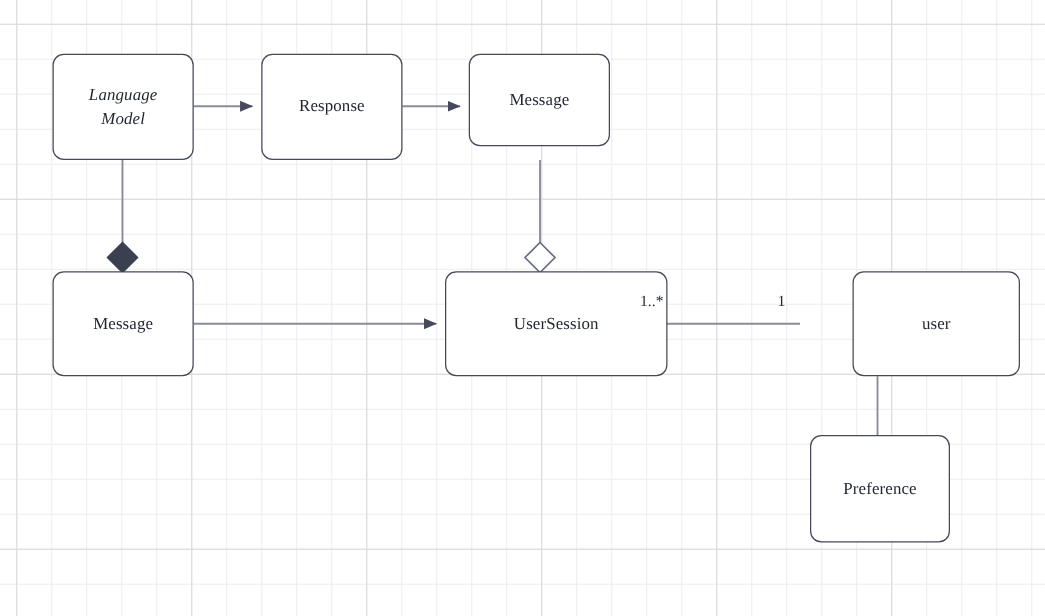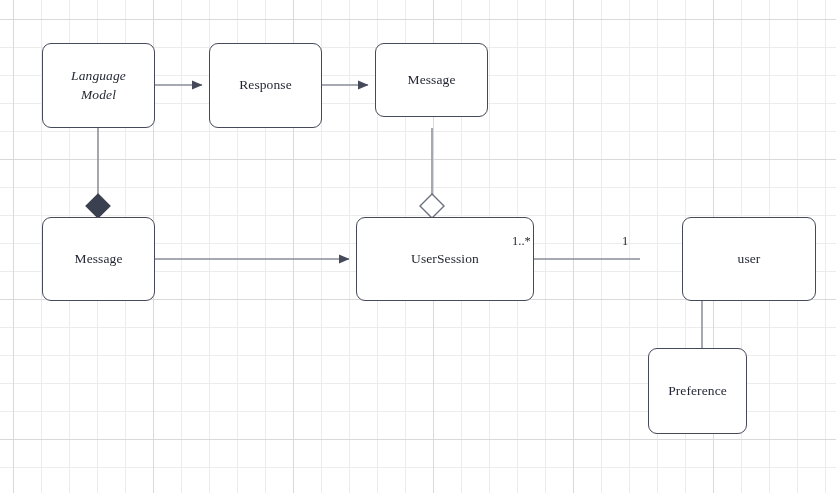--- a/index.html
+++ b/index.html
@@ -130,21 +130,21 @@
   </div>
 
   <div class="node" style="left:356px; top:217px; width:178px; height:84px;">
     <span class="node-label">UserSession</span>
   </div>
 
   <div class="node" style="left:640px; top:217px; width:134px; height:84px;margin-left:42px;">
     <span class="node-label">user</span>
   </div>
 
-  <div class="node" style="left:648px; top:348px; width:99px; height:86px;">
+  <div class="node" style="left:648px; top:348px; width:112px; height:86px;">
     <span class="node-label">Preference</span>
   </div>
 
   <span class="edge-label" style="left:512px; top:234px;">1..*</span>
 
   <span class="edge-label" style="left:622px; top:234px;">1</span>
 
 </div>
 
 </body></html>

